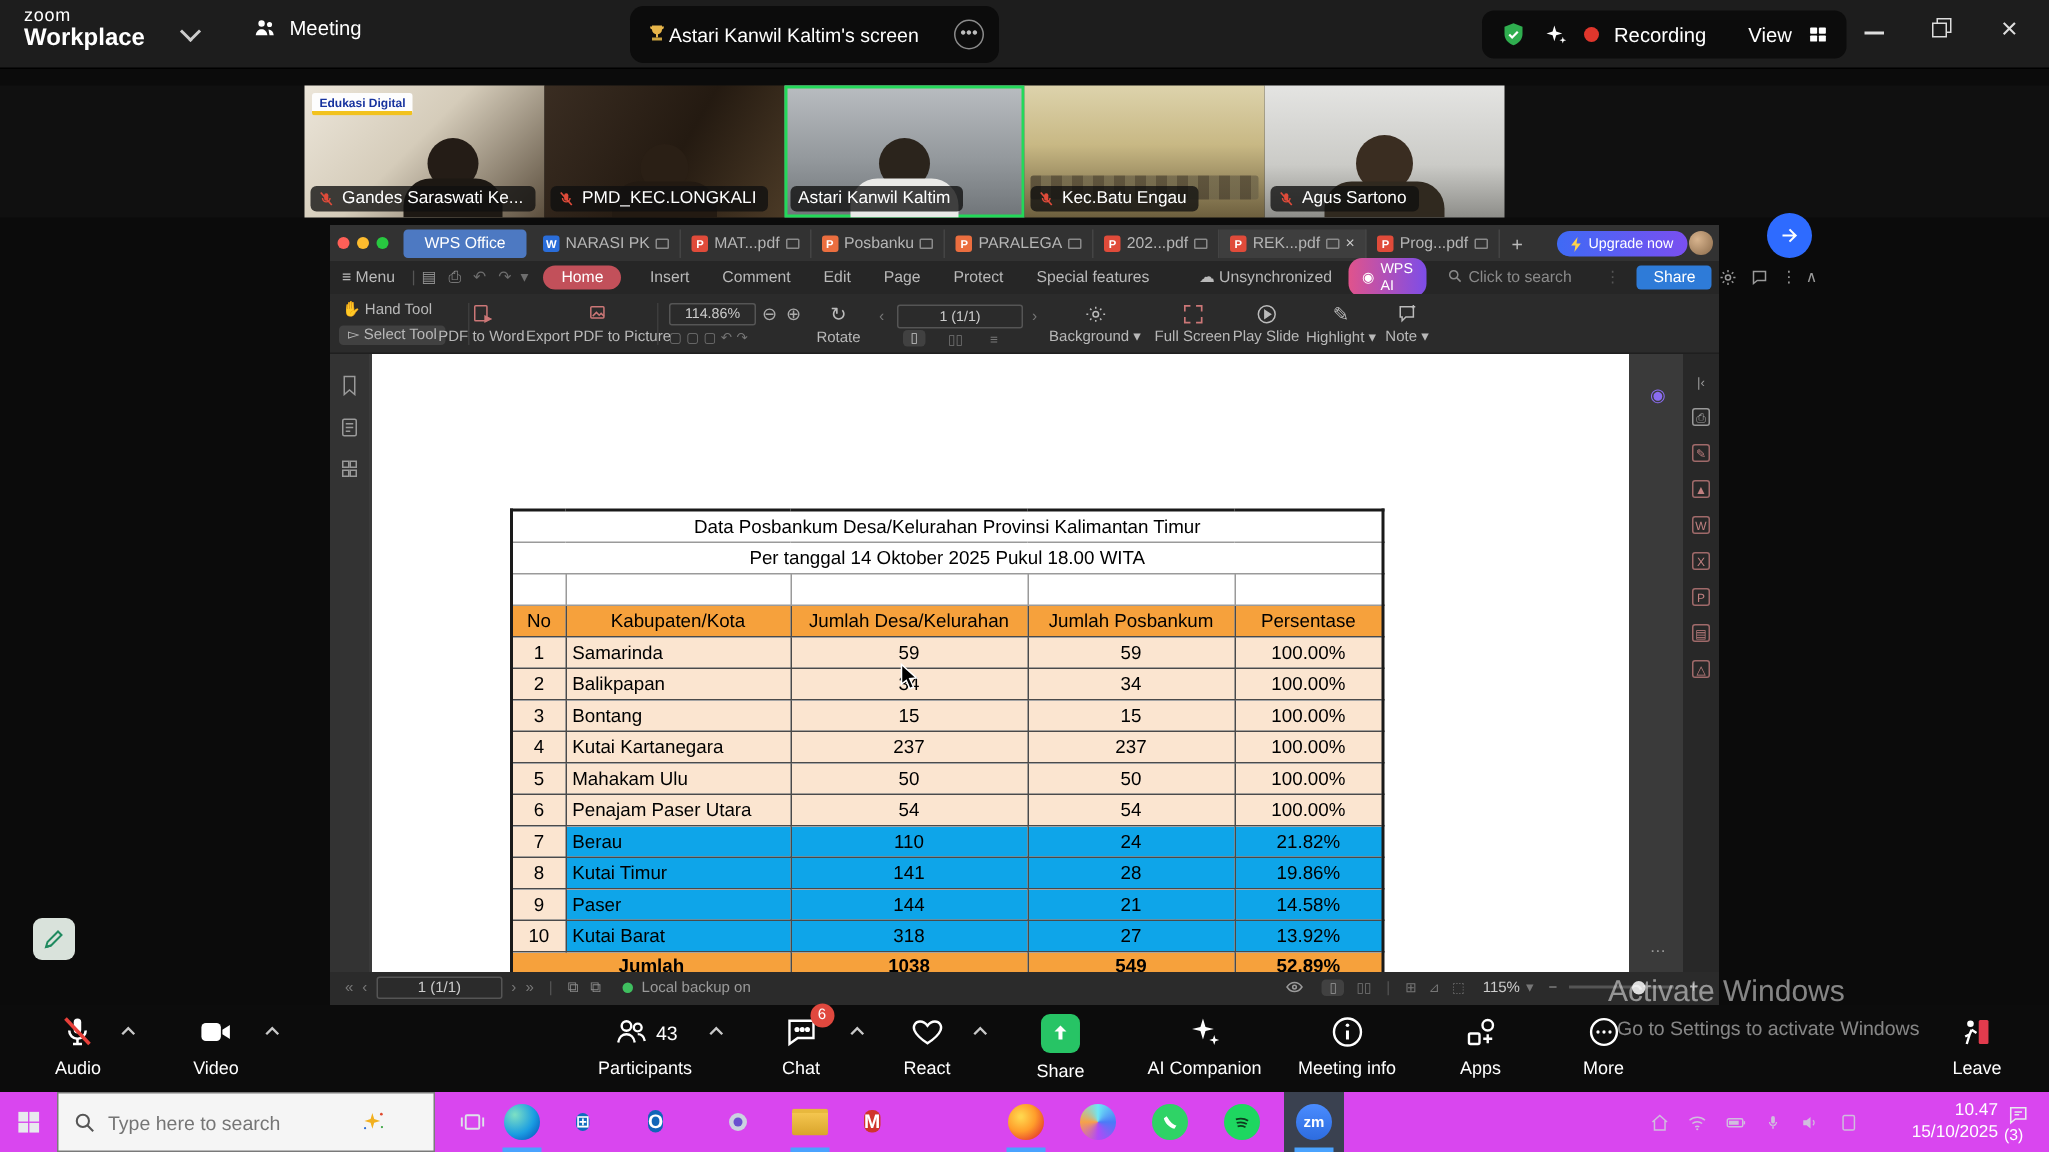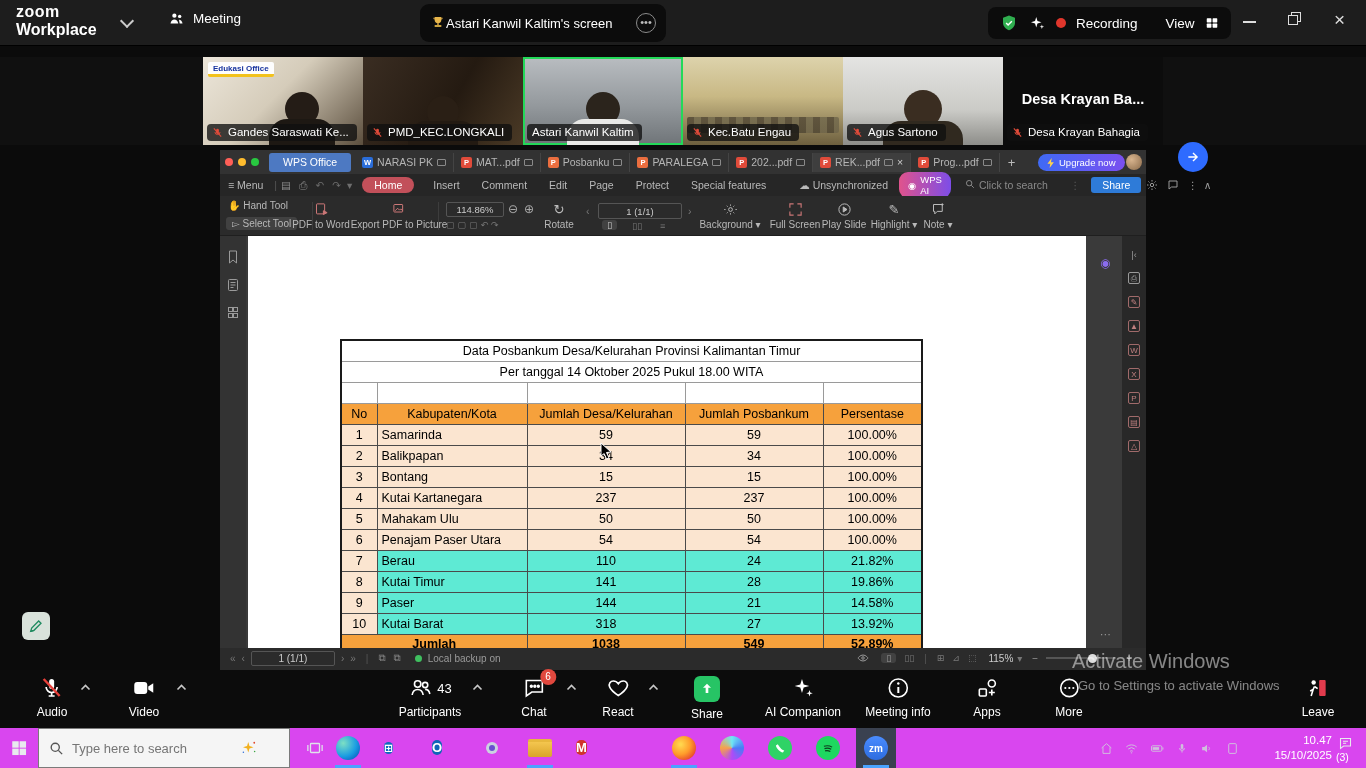--- a/index.html
+++ b/index.html
@@ -3,21 +3,21 @@
 <meta charset="utf-8">
 <style>
 *{margin:0;padding:0;box-sizing:border-box}
 body{background:#000;font-family:"Liberation Sans","DejaVu Sans",sans-serif}
 #screen{position:relative;width:1366px;height:768px;overflow:hidden;background:#0b0b0b;color:#fff}
 .abs{position:absolute}
 svg{display:block}
 
 .topbar{position:absolute;left:0;top:0;width:1366px;height:46px;background:#1d1d1d;border-bottom:1px solid #000}
 .logo{position:absolute;left:16px;top:4px;line-height:1}
-.logo .l1{font-size:16px;font-weight:bold;letter-spacing:.5px}
+.logo .l1{font-size:12px;font-weight:normal;letter-spacing:.5px}
 .logo .l2{font-size:16px;font-weight:bold;margin-top:2px}
 .chev-dn{position:absolute;left:122px;top:16px;width:10px;height:10px;border-right:2px solid #ccc;border-bottom:2px solid #ccc;transform:rotate(45deg)}
 .meet-tab{position:absolute;left:168px;top:10px;display:flex;gap:8px;align-items:center;font-size:13.5px;color:#fff}
 .share-tab{position:absolute;left:420px;top:4px;width:246px;height:38px;background:#0c0c0c;border-radius:9px;display:flex;align-items:center;gap:0;padding:0 10px;font-size:13px}
 .ellip{width:20px;height:20px;border:1.4px solid #8b8b8b;border-radius:50%;color:#bdbdbd;font-size:11px;line-height:17px;text-align:center;margin-left:auto}
 .statusbox{position:absolute;left:988px;top:7px;height:32px;background:#0c0c0c;border-radius:8px;display:flex;align-items:center;gap:10px;padding:0 12px;font-size:13.5px}
 .recdot{width:10px;height:10px;border-radius:50%;background:#e0362c}
 .winbtn{position:absolute;top:12px;color:#ddd;cursor:default}
 
 .vstrip{position:absolute;left:0;top:57px;width:1366px;height:88px;background:#101010}
@@ -67,21 +67,21 @@
 .rsic{width:12px;height:12px;border:1px solid #a06a6a;border-radius:2px;font-size:8px;color:#c08080;text-align:center;line-height:11px}
 .wstatus{position:absolute;left:0;top:498px;width:926px;height:20px;background:#2b2b2b;display:flex;align-items:center;font-size:10px;color:#9a9a9a}
 .pgbox{border:1px solid #555;border-radius:2px;width:84px;text-align:center;color:#ccc;padding:1px 0;margin:0 6px}
 
 .doctable{position:absolute;left:120px;top:103px;border-collapse:collapse;table-layout:fixed;background:#fff;font-size:12.5px;color:#000;font-family:"Liberation Sans",sans-serif}
 .doctable td{border:1px solid #4a4a4a;height:21px;padding:0 4px;overflow:hidden;white-space:nowrap;text-align:center}
 .doctable tr.trow td{border-color:#9a9a9a;border-bottom:none;font-size:12.5px}
 .doctable tr.blank td{border-color:#9a9a9a}
 .doctable tr.hdr td{background:#f6a13c}
 .doctable tr.shaded td{background:#fbe5d0}
-.doctable tr.plain td{background:#5eead4}
+.doctable tr.plain td{background:#0ea5e9}
 .doctable tr.plain td:first-child{background:#fbe5d0}
 .doctable tr.total td{background:#f6a13c;font-weight:bold}
 .doctable td.lft{text-align:left}
 .doctable{border:2px solid #1a1a1a}
 
 .zbar{position:absolute;left:0;top:670px;width:1366px;height:58px;background:#0c0c0c}
 .zt{position:absolute;top:6px;transform:translateX(-50%);display:flex;flex-direction:column;align-items:center;gap:5px;width:max-content}
 .zlb{font-size:12px;color:#fff}
 .zch{position:absolute;top:14px}
 .shic{background:#27c465;border-radius:6px;width:26px;height:26px;display:flex;align-items:center;justify-content:center}
@@ -169,21 +169,21 @@
         <div style="width:13px;height:2px;background:#ddd"></div>
       </div>
     <div class="winbtn" style="left:1288px;top:15px">
         <div style="width:10px;height:10px;border:1.4px solid #ddd;box-shadow:3px -3px 0 -1px #1d1d1d,3px -3px 0 0 #ddd"></div>
       </div>
     <div class="winbtn" style="left:1334px;top:9px;font-size:19px">×</div>
   </div>
 
   <div class="vstrip">
     <div class="tile bg-gandes" style="left:203px">
-      <div class="edb">Edukasi Office</div>
+      <div class="edb">Edukasi Digital</div>
       <div class="sil" style="left:62%">
           <div class="head" style="width:34px;height:34px;background:#241c16"></div>
           <div class="bod" style="width:66px;height:26px;background:#1d1813"></div>
         </div>
       <div class="plate">
         <svg class="minirec" viewBox="0 0 24 24">
             <path d="M12 15a3 3 0 0 0 3-3V7a3 3 0 0 0-6 0v5a3 3 0 0 0 3 3z" fill="#e04b3a"></path>
             <path d="M6.5 11a5.5 5.5 0 0 0 11 0" stroke="#e04b3a" stroke-width="2" fill="none"></path>
             <path d="M4 3l16 18" stroke="#e04b3a" stroke-width="2.4"></path>
           </svg>
@@ -229,31 +229,20 @@
     </div>
     <div class="tile bg-batu" style="left:683px">
       <div class="crowd"></div>
       <div class="plate">
         <svg class="minirec" viewBox="0 0 24 24">
             <path d="M12 15a3 3 0 0 0 3-3V7a3 3 0 0 0-6 0v5a3 3 0 0 0 3 3z" fill="#e04b3a"></path>
             <path d="M6.5 11a5.5 5.5 0 0 0 11 0" stroke="#e04b3a" stroke-width="2" fill="none"></path>
             <path d="M4 3l16 18" stroke="#e04b3a" stroke-width="2.4"></path>
           </svg>
         <span>Kec.Batu Engau</span>
-      </div>
-    </div>
-    <div class="tile bg-krayan" style="left:1003px">
-      <div class="krayan-name">Desa Krayan Ba...</div>
-      <div class="plate">
-        <svg class="minirec" viewBox="0 0 24 24">
-            <path d="M12 15a3 3 0 0 0 3-3V7a3 3 0 0 0-6 0v5a3 3 0 0 0 3 3z" fill="#e04b3a"></path>
-            <path d="M6.5 11a5.5 5.5 0 0 0 11 0" stroke="#e04b3a" stroke-width="2" fill="none"></path>
-            <path d="M4 3l16 18" stroke="#e04b3a" stroke-width="2.4"></path>
-          </svg>
-        <span>Desa Krayan Bahagia</span>
       </div>
     </div>
     <div class="nextbtn">
         <svg width="14" height="14" viewBox="0 0 24 24">
           <path d="M4 12h14M12 5l7 7-7 7" stroke="#fff" stroke-width="2.4" fill="none"></path>
         </svg>
       </div>
   </div>
 
   <div class="wps">

